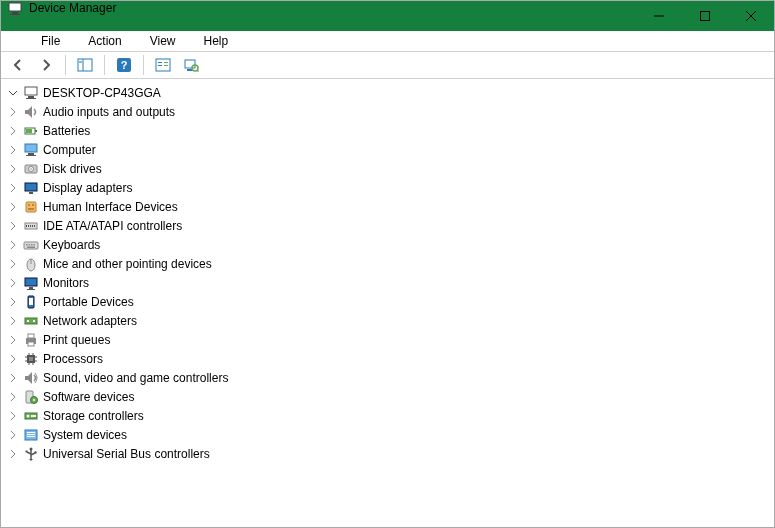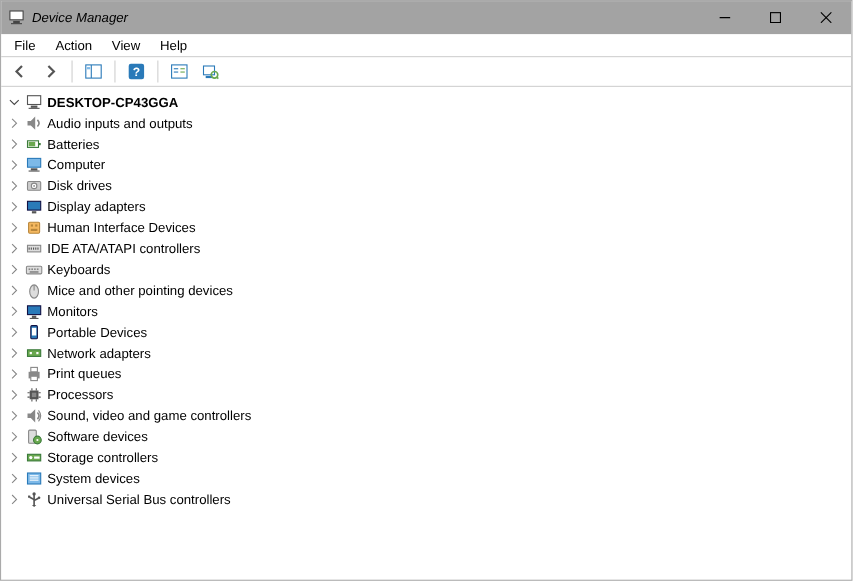--- a/index.html
+++ b/index.html
@@ -8,45 +8,45 @@
       font-family: "Segoe UI", Tahoma, sans-serif;
       font-size: 12px;
       background: #fff;
       width: 775px;
       height: 528px;
       overflow: hidden;
       border: 1px solid #aaa;
     }
     .titlebar {
       display: flex;
-      align-items: center;
+      align-items: flex-start;
       height: 30px;
       padding: 0 0 0 6px;
-      background: #a3a3a3;
-      font-style: italic;
+      background: #15803d;
     }
     .titlebar .app-icon {
       width: 16px; height: 16px;
       margin-right: 6px;
       display: inline-flex; align-items: center; justify-content: center;
     }
     .titlebar .title { font-size: 12px; }
     .titlebar .spacer { flex: 1; }
     .win-btn {
       width: 46px; height: 30px;
       display: inline-flex; align-items: center; justify-content: center;
       font-size: 12px; color: #000;
       cursor: default;
     }
     .menubar {
       display: flex;
-      gap: 2px;
+      gap: 12px;
       height: 20px;
       padding: 0 4px;
       align-items: center;
+      margin-left: 28px;
     }
     .menubar .menu-item {
       padding: 2px 8px;
       cursor: default;
     }
     .toolbar {
       display: flex;
       align-items: center;
       gap: 6px;
       height: 28px;
@@ -64,21 +64,21 @@
       padding: 4px 0;
       height: calc(528px - 30px - 20px - 28px - 2px);
       overflow: auto;
     }
     .node {
       display: flex; align-items: center;
       height: 19px;
       padding-left: 6px;
       white-space: nowrap;
     }
-    .node.level-0 { padding-left: 6px; font-weight: bold; }
+    .node.level-0 { padding-left: 6px; }
     .node.level-1 { }
     .expander {
       width: 12px; height: 12px;
       display: inline-flex; align-items: center; justify-content: center;
       margin-right: 2px;
       color: #666;
       cursor: default;
     }
     .node-icon {
       width: 16px; height: 16px;

